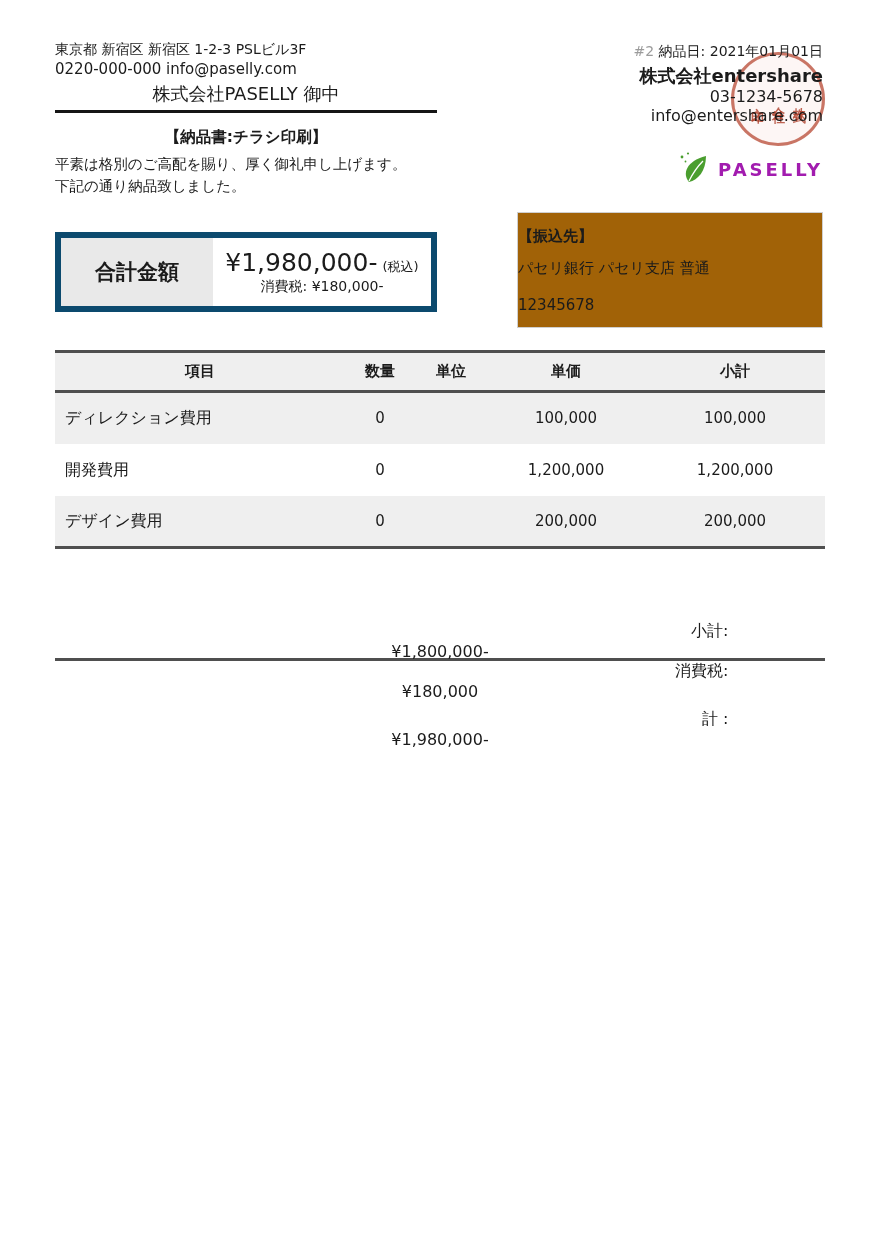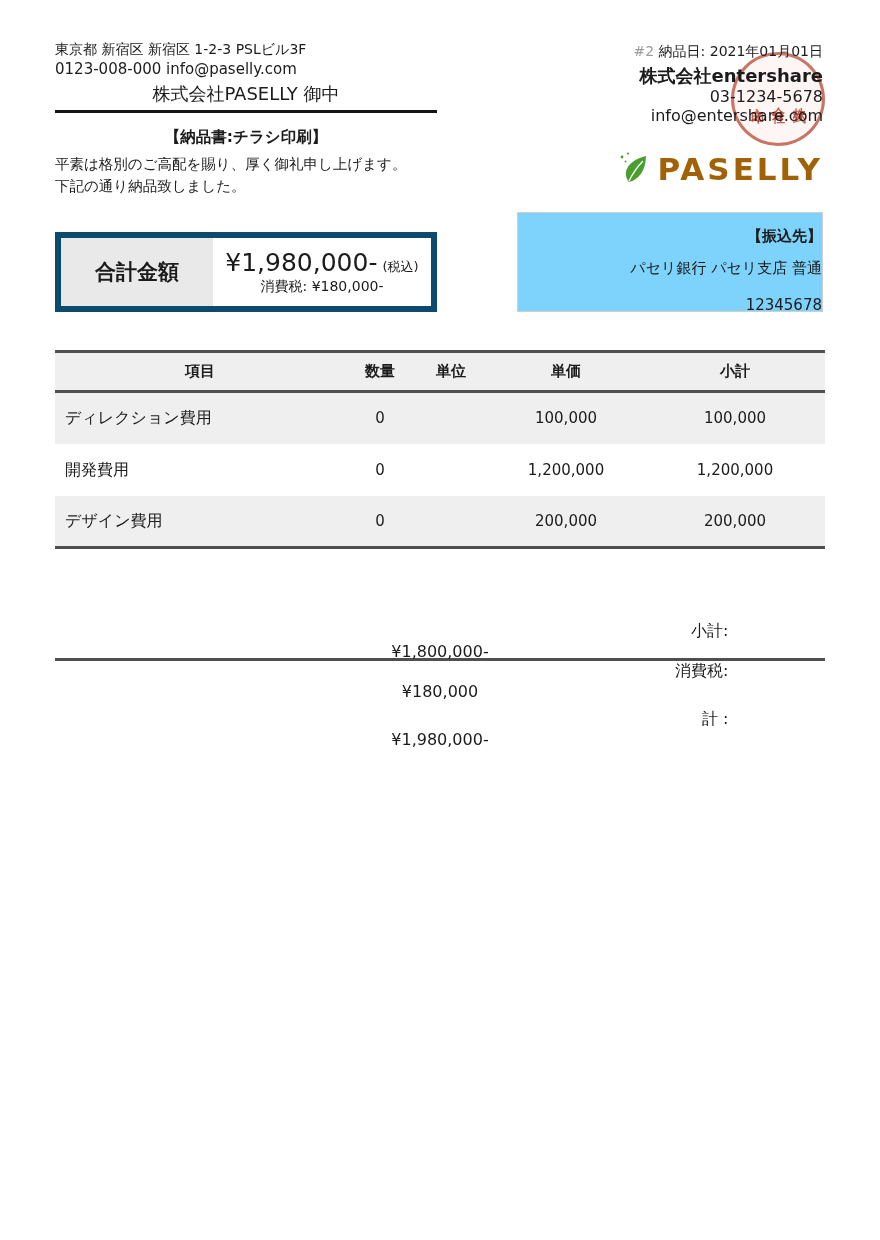--- a/index.html
+++ b/index.html
@@ -38,43 +38,43 @@
     z-index:1; display:flex; align-items:center; justify-content:center; gap:3px;
     background:rgba(214,110,84,0.06);
   }
   .stamp span {
     writing-mode:vertical-rl; text-orientation:upright;
     color:rgba(172,58,36,0.78); font-size:13px; font-weight:bold; letter-spacing:2px;
   }
 
   
   .logo { position:absolute; right:57px; top:150px; display:flex; align-items:center; gap:8px; z-index:2; }
-  .logo .wordmark { font-size:31px; font-weight:bold; color:#a16207; letter-spacing:3px;text-align:center; }
+  .logo .wordmark { font-size:18px; font-weight:bold; color:#a21caf; letter-spacing:3px;text-align:center; }
 
   
   .total-box {
     position:absolute; left:55px; top:232px; width:382px; height:80px;
     border:6px solid #0c4a6e; display:flex; background:#fff;
   }
   .total-box .tb-label {
     width:152px; background:#e9e9e9;
     display:flex; align-items:center; justify-content:center;
     font-size:21px; font-weight:bold;
   }
   .total-box .tb-body {
     flex:1; display:flex; flex-direction:column; align-items:center; justify-content:center;
   }
   .total-box .tb-amount { font-size:25px; }
   .total-box .tb-taxnote { font-size:13px; }
   .total-box .tb-taxline { font-size:14px; margin-top:1px; }
 
   
   .bank-box {
-    position:absolute; left:517px; top:212px; width:306px; height:100px;
-    border:1px solid #cfcfcf; text-align:right; background:#7dd3fc; z-index:2;
+    position:absolute; left:517px; top:212px; width:306px; height:116px;
+    border:1px solid #cfcfcf; text-align:left; background:#a16207; z-index:2;
     padding-top:14px;
   }
   .bank-box .bb-title { font-size:15px; font-weight:bold; }
   .bank-box .bb-line1 { font-size:15px; margin-top:13px; }
   .bank-box .bb-line2 { font-size:15px; margin-top:18px; }
 
   
   .items {
     position:absolute; left:55px; top:350px; width:770px;
     border-collapse:collapse; table-layout:fixed;
@@ -107,21 +107,21 @@
   .total-row.r-tax      { height:48px; }
   .total-row.r-grand    { height:44px; }
 </style>
 </head>
 <body>
 
 <div class="page">
 
   <div class="recipient">
     <div class="addr">東京都 新宿区 新宿区 1-2-3 PSLビル3F</div>
-    <div class="contact">0123-008-000  info@paselly.com</div>
+    <div class="contact">0220-000-000  info@paselly.com</div>
     <div class="rname">株式会社PASELLY 御中</div>
     <div class="rule"></div>
     <div class="doctitle">【納品書:チラシ印刷】</div>
   </div>
 
   <div class="greeting">
     <div>平素は格別のご高配を賜り、厚く御礼申し上げます。</div>
     <div>下記の通り納品致しました。</div>
   </div>
 

